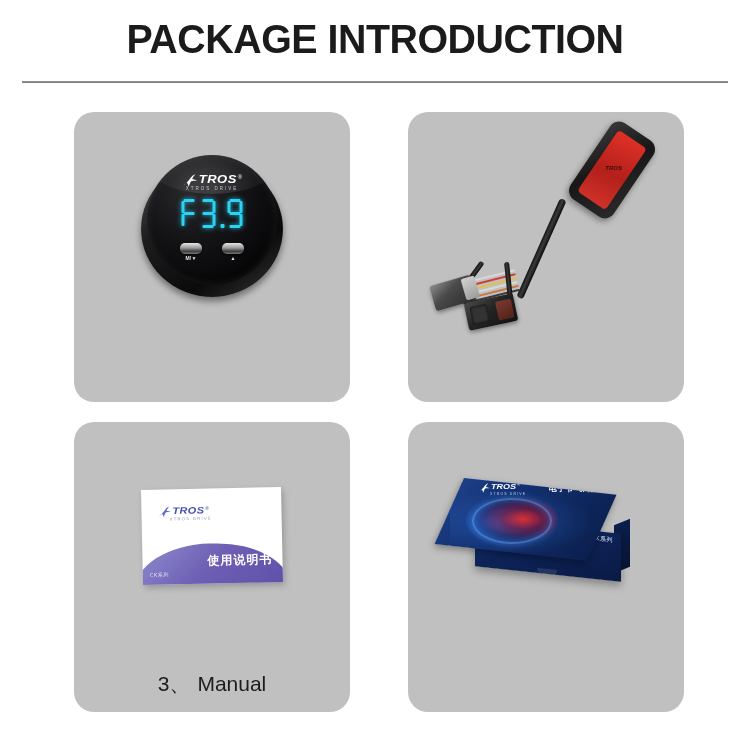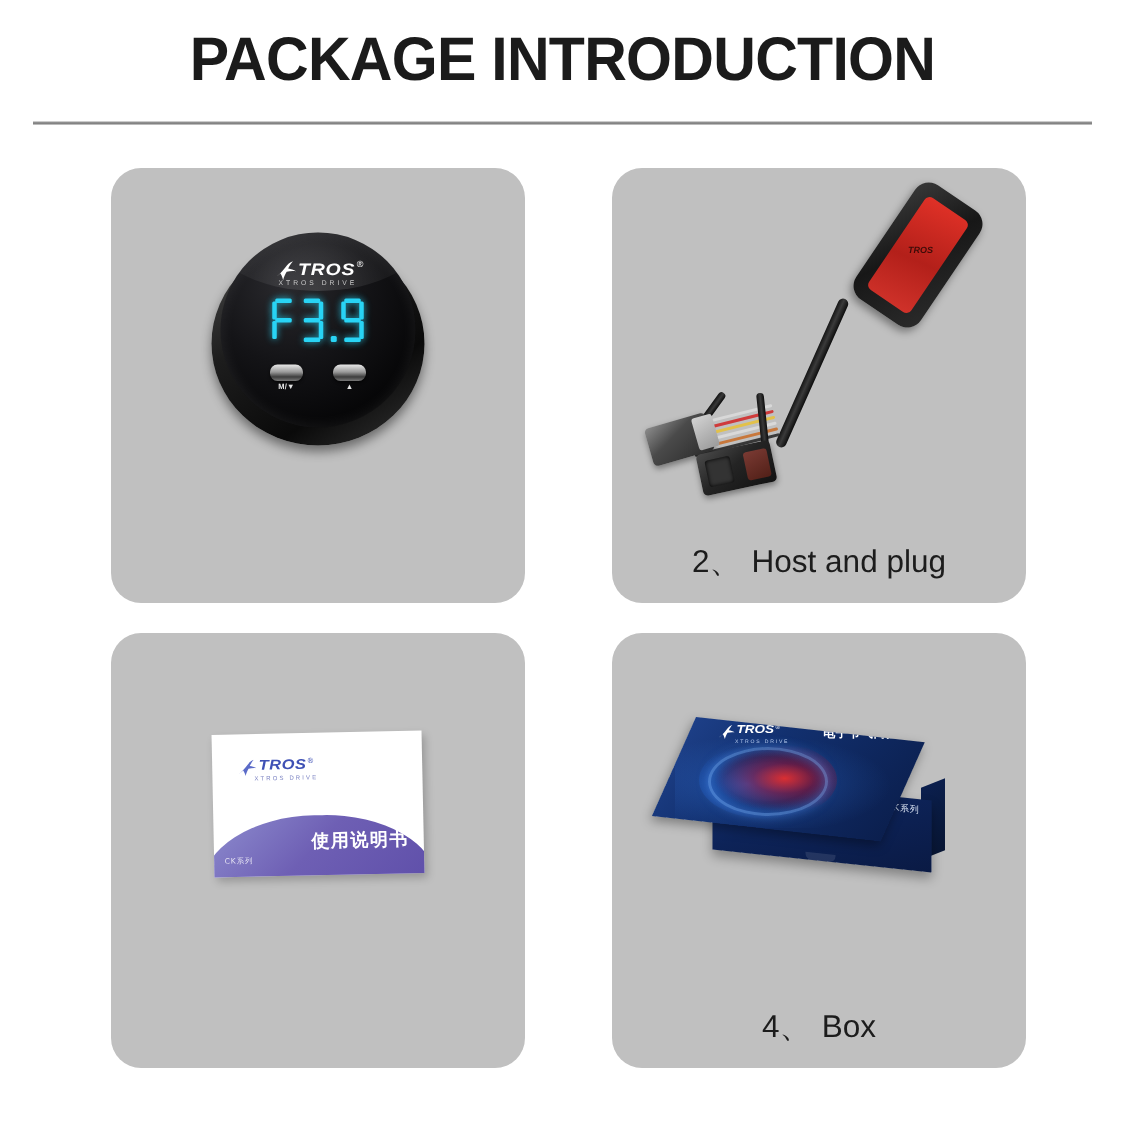--- a/index.html
+++ b/index.html
@@ -683,23 +683,20 @@
       <div class="cable-branch-b"></div>
 
       <div class="connector conn-gray">
         <div class="conn-gray-head"></div>
       </div>
       <div class="connector conn-dark">
         <div class="conn-dark-slot"></div>
         <div class="conn-dark-red"></div>
       </div>
     </div>
-    <div class="card-label">
-      <span class="num">2、</span><span>Host and plug</span>
-    </div>
   </div>
 
   <div class="card c3">
     <div class="card-stage">
       <div class="manual">
         <div class="manual-wave2"></div>
         <div class="manual-wave"></div>
 
         <div class="manual-logo">
           <svg width="14" height="11" viewBox="0 0 16 13">
@@ -707,20 +704,23 @@
           </svg>
           <span class="manual-logo-word">TROS</span>
           <span class="manual-logo-reg">®</span>
         </div>
         <div class="manual-logo-sub">XTROS DRIVE</div>
 
         <div class="manual-title-cn">使用说明书</div>
         <div class="manual-series">CK系列</div>
       </div>
     </div>
+    <div class="card-label">
+      <span class="num">3、</span><span>Manual</span>
+    </div>
   </div>
 
   <div class="card c4">
     <div class="card-stage">
       <div class="box-wrap">
         <div class="box-side"></div>
 
         <div class="box-front">
           <div class="box-front-sheen"></div>
           <div class="box-series">CK系列</div>
@@ -741,18 +741,15 @@
               <span class="box-logo-word">TROS</span>
               <span class="box-logo-reg">®</span>
             </div>
             <div class="box-logo-sub">XTROS DRIVE</div>
 
             <div class="box-cn">电子节气门控制器</div>
           </div>
         </div>
       </div>
     </div>
-    <div class="card-label">
-      <span class="num">4、</span><span>Box</span>
-    </div>
   </div>
 
 </div>
 
 </body></html>

